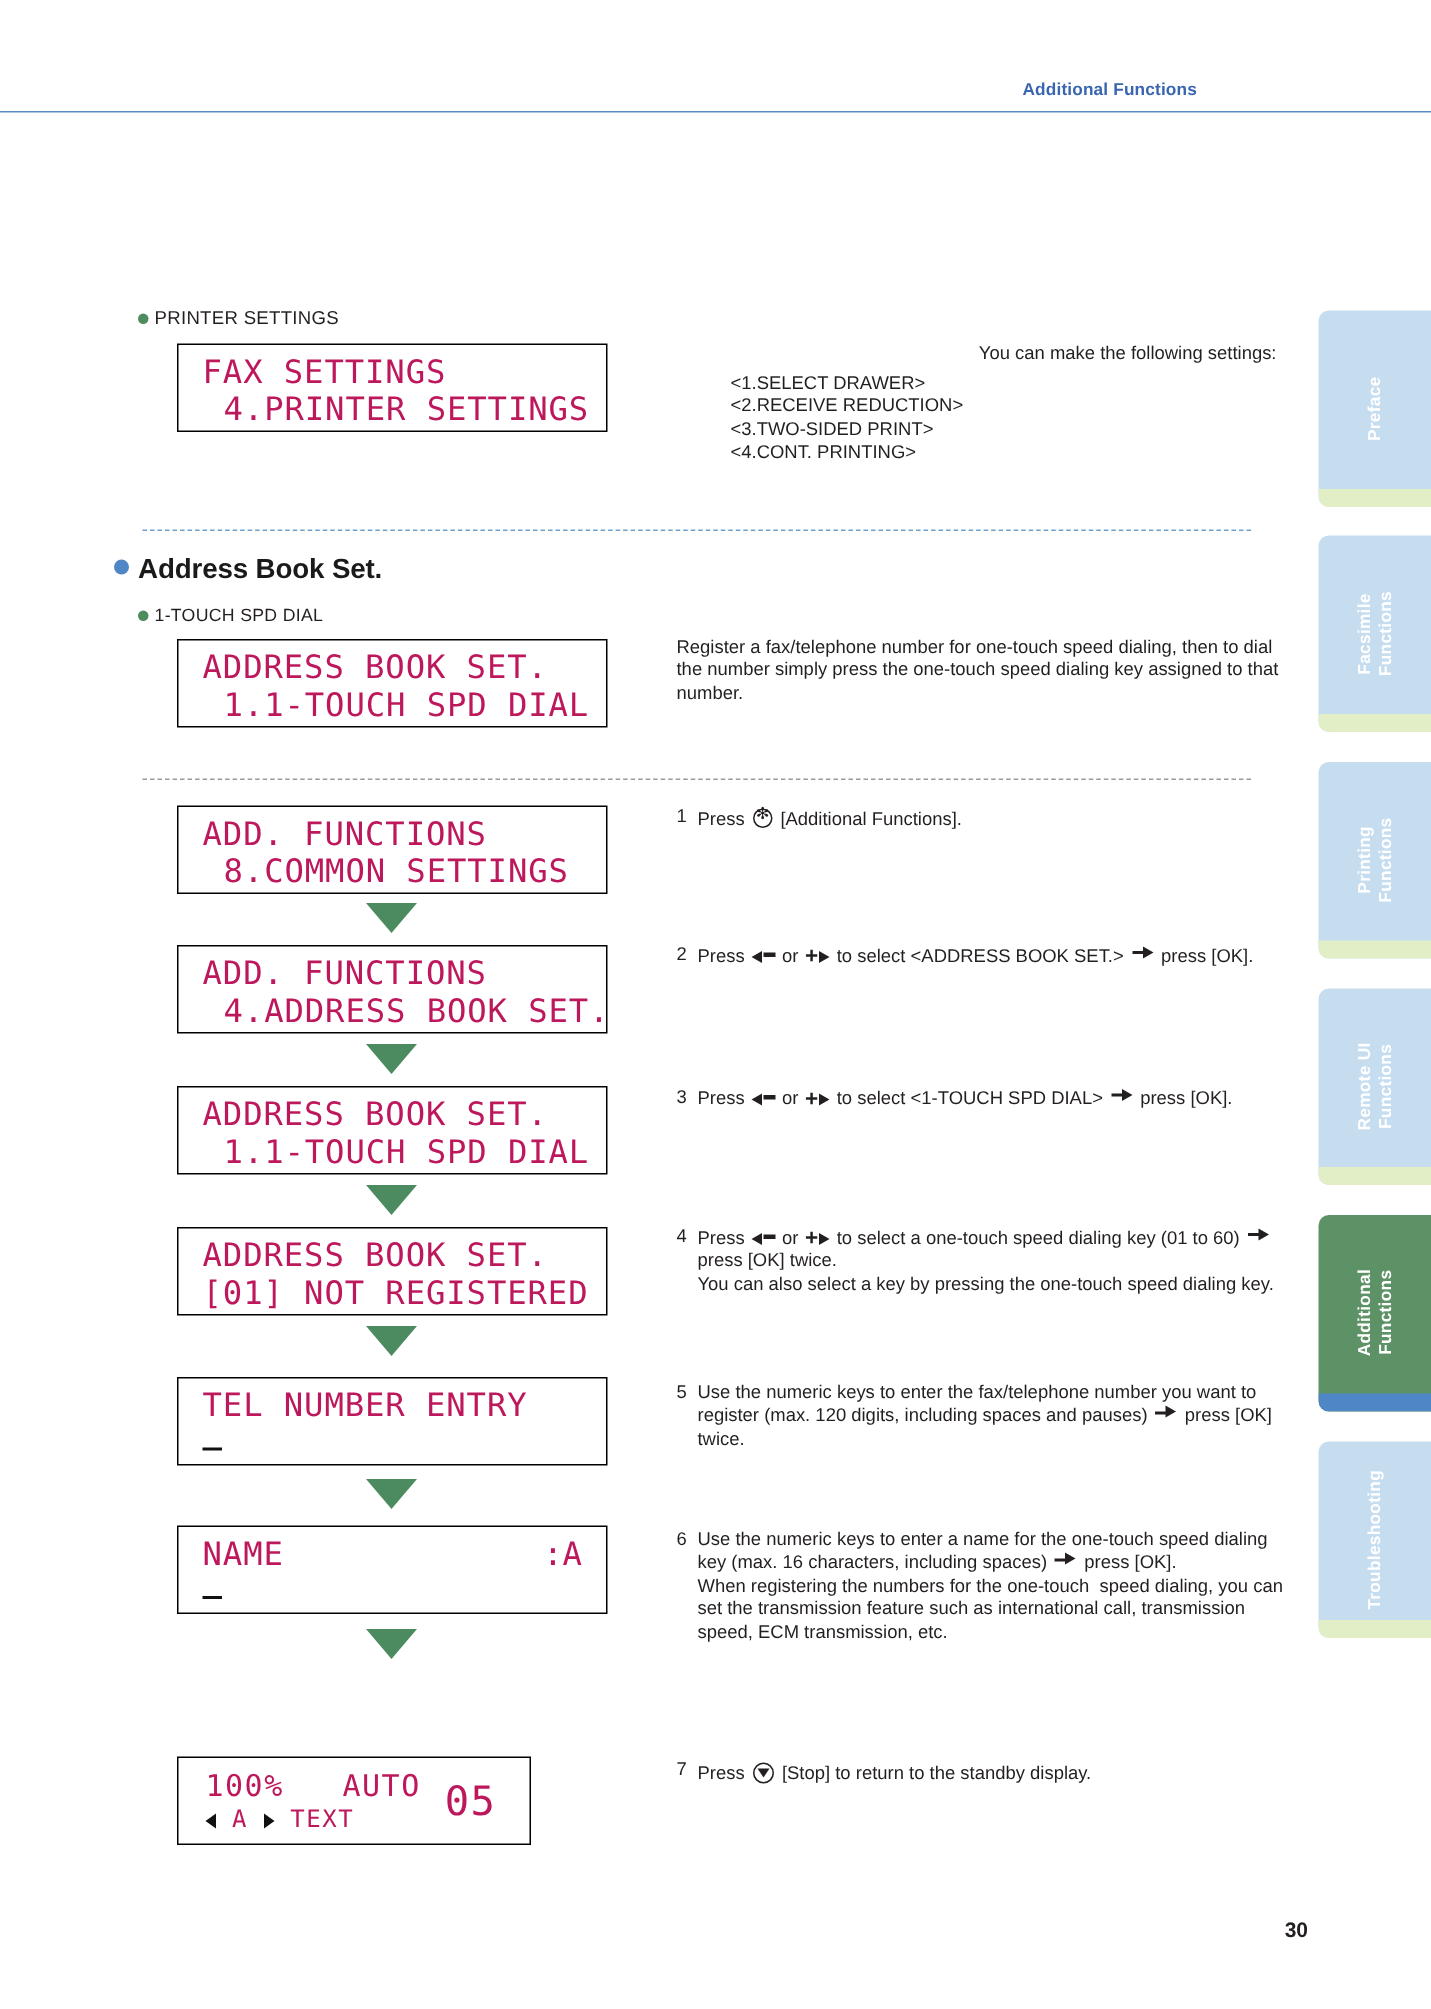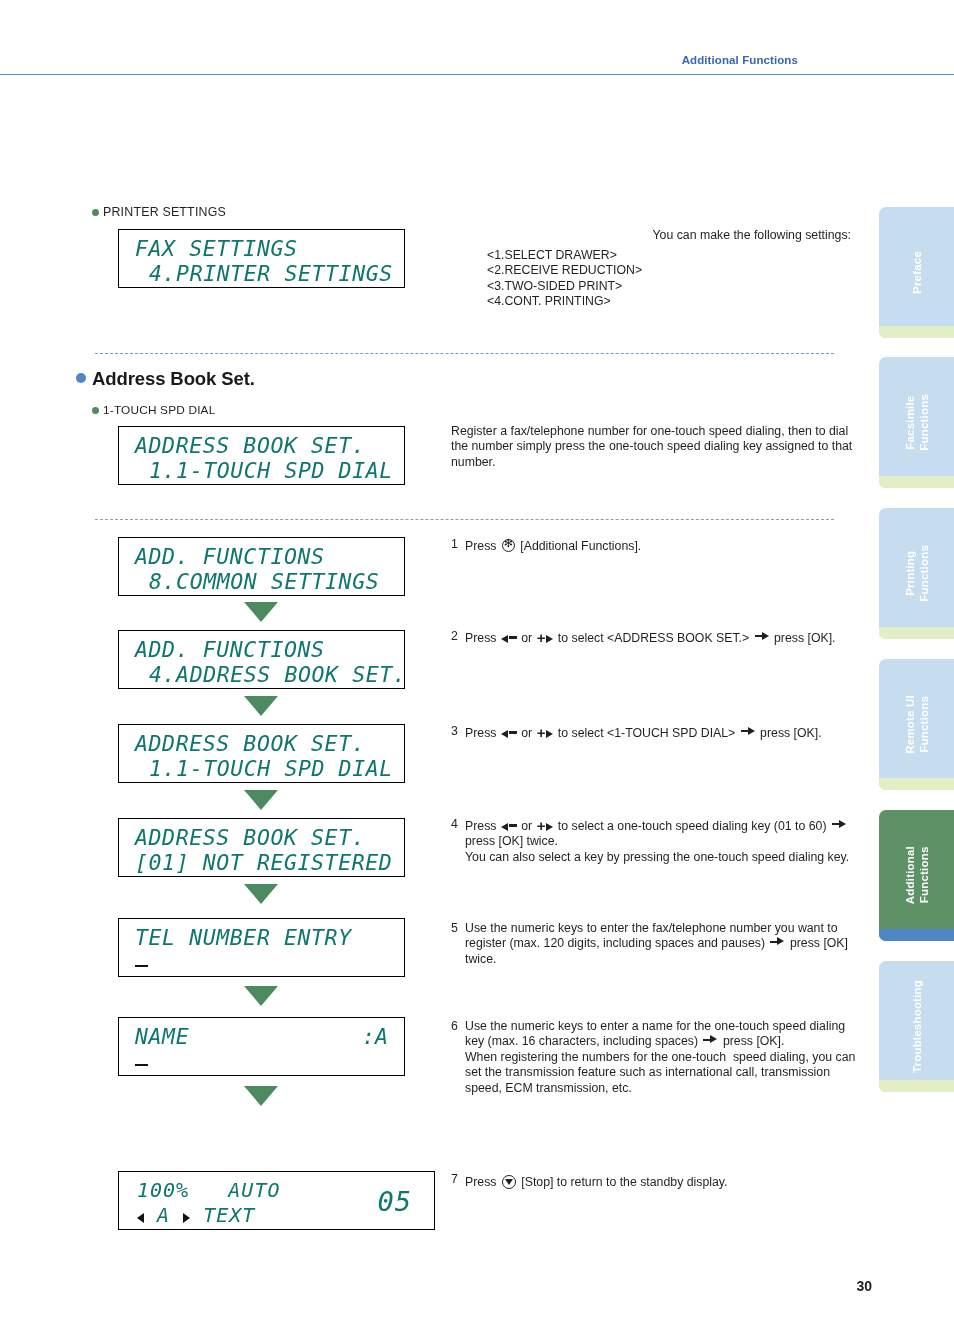--- a/index.html
+++ b/index.html
@@ -46,40 +46,39 @@
   
   .dotted { position: absolute; height: 0; border-top: 1.5px dashed #6a9fcf; }
   .dotted.gray { border-top-color: #9a9a9a; }
 
   
   .lcd {
     position: absolute;
     border: 1.6px solid #000;
     background: #fff;
     font-family: "DejaVu Sans Mono", monospace;
-    color: #0f766e;
+    color: #be185d;
     overflow: hidden;
-    font-style: italic;
   }
   .lcd .l1, .lcd .l2 {
     position: absolute; left: 16px; right: 10px;
     font-size: 21.5px; letter-spacing: .6px; white-space: pre;
     font-weight: 500;
   }
   .lcd .l1 { top: 6px; }
   .lcd .l2 { top: 31px; }
   .lcd.indent .l2 { left: 30px; }
 
   
   .lcd-standby .row1 {
     position: absolute; left: 18px; top: 6px; font-size: 20px; white-space: pre;
     font-family: "DejaVu Sans Mono", monospace; letter-spacing: 1px;
   }
   .lcd-standby .row2 {
-    position: absolute; left: 18px; top: 31px; font-size: 20px; white-space: pre;
+    position: absolute; left: 18px; top: 31px; font-size: 16px; white-space: pre;
     font-family: "DejaVu Sans Mono", monospace; letter-spacing: 1px;
   }
   .lcd-standby .bignum {
     position: absolute; right: 22px; top: 14px; font-size: 27px;
     font-family: "DejaVu Sans Mono", monospace; letter-spacing: 1px;
   }
   .tri-left  { display:inline-block; width:0;height:0;border-top:5px solid transparent;border-bottom:5px solid transparent;border-right:7px solid #111; position:relative; top:1px; }
   .tri-right { display:inline-block; width:0;height:0;border-top:5px solid transparent;border-bottom:5px solid transparent;border-left:7px solid #111; position:relative; top:1px; }
 
   
@@ -244,21 +243,21 @@
   </div>
   <div class="flow-arrow" style="left:244px; top:986px;"></div>
 
   <div class="lcd" style="left:118px; top:1017px; width:287px; height:59px;">
     <div class="l1">NAME</div>
     <div class="rightlbl">:A</div>
     <div class="cursor"></div>
   </div>
   <div class="flow-arrow" style="left:244px; top:1086px;"></div>
 
-  <div class="lcd lcd-standby" style="left:118px; top:1171px; width:317px; height:59px;">
+  <div class="lcd lcd-standby" style="left:118px; top:1171px; width:236px; height:59px;">
     <div class="row1"><span>100%</span>&nbsp;&nbsp;&nbsp;<span>AUTO</span></div>
     <div class="row2"><span class="tri-left"></span> <span>A</span> <span class="tri-right"></span> <span>TEXT</span></div>
     <div class="bignum">05</div>
   </div>
 
   <div class="step" style="left:451px; top:537px; width:412px;">
     <span class="num">1</span>
     <span class="txt">Press <span class="ico-circle"><span class="star">✻</span></span> [Additional Functions].</span>
   </div>
 

